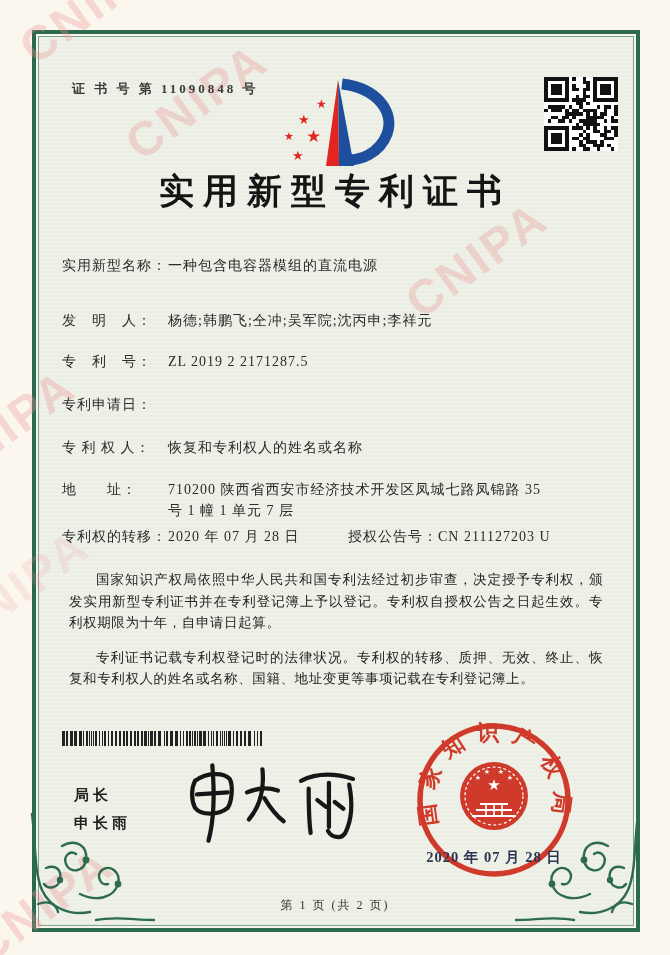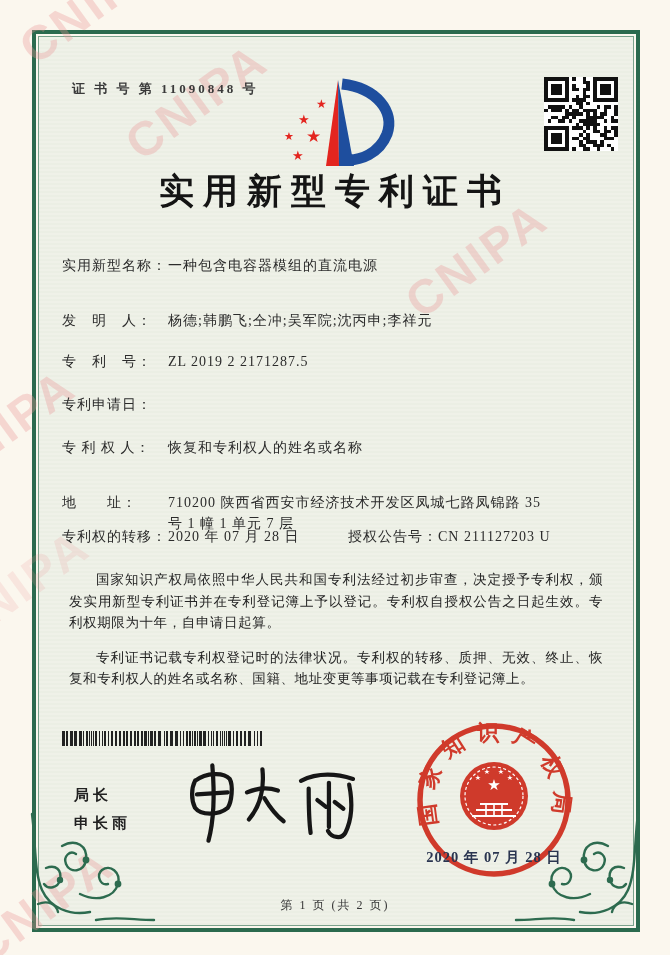--- a/index.html
+++ b/index.html
@@ -222,21 +222,21 @@
       <span class="lbl">专　利　号：</span>
       <span class="val">ZL 2019 2 2171287.5</span>
     </div>
     <div class="abs row" style="top:394px">
       <span class="lbl">专利申请日：</span>
     </div>
     <div class="abs row" style="top:437px">
       <span class="lbl">专 利 权 人：</span>
       <span class="val">恢复和专利权人的姓名或名称</span>
     </div>
-    <div class="abs row" style="top:492px">
+    <div class="abs row" style="top:479px">
       <span class="lbl">地　　址：</span>
       <span class="val">710200 陕西省西安市经济技术开发区凤城七路凤锦路 35
 号 1 幢 1 单元 7 层</span>
     </div>
     <div class="abs row" style="top:526px;width:560px">
       <span class="lbl">专利权的转移：</span>
       <span class="val">2020 年 07 月 28 日</span>
       <span class="grant2">
         <span class="lbl" style="width:auto">授权公告号：</span>
         <span class="val">CN 211127203 U</span>

